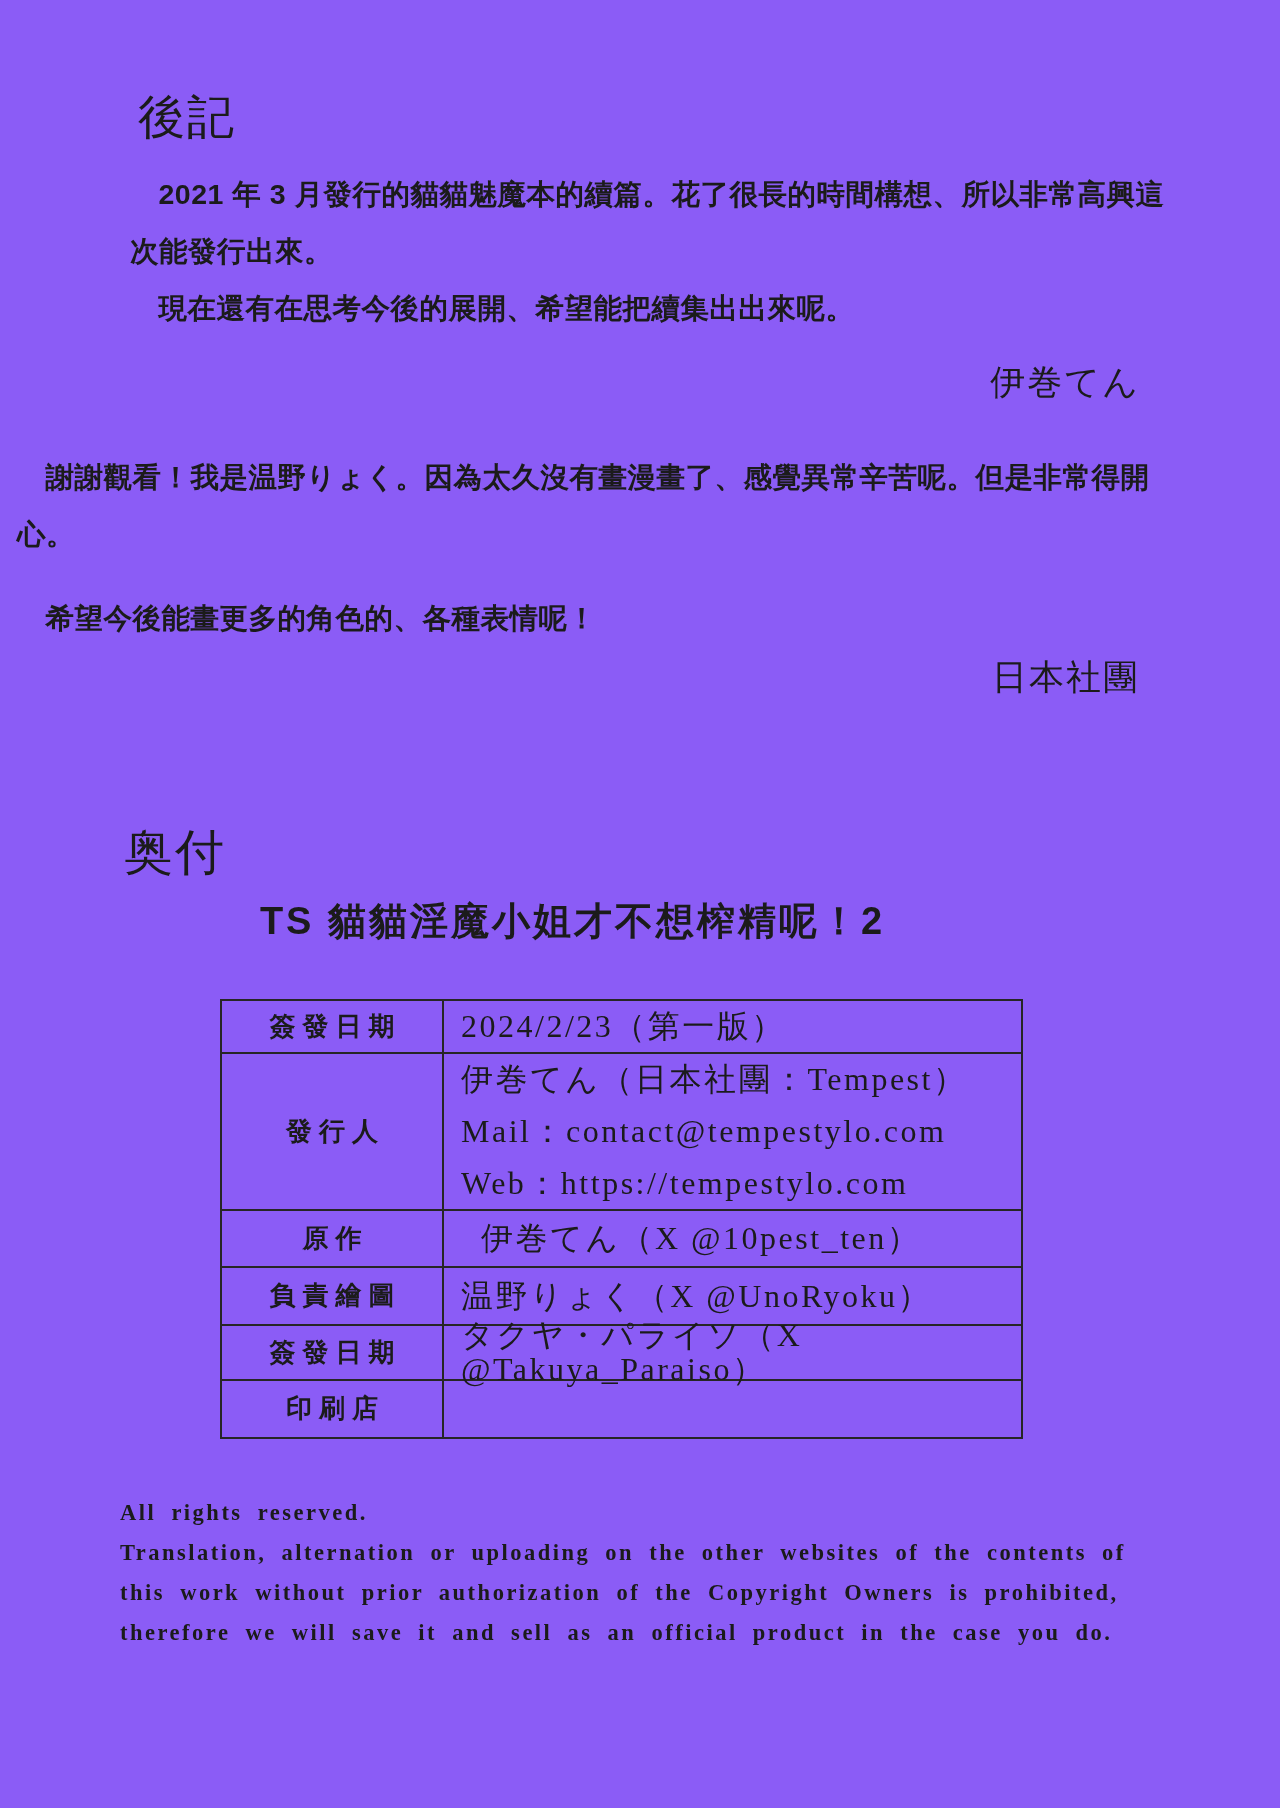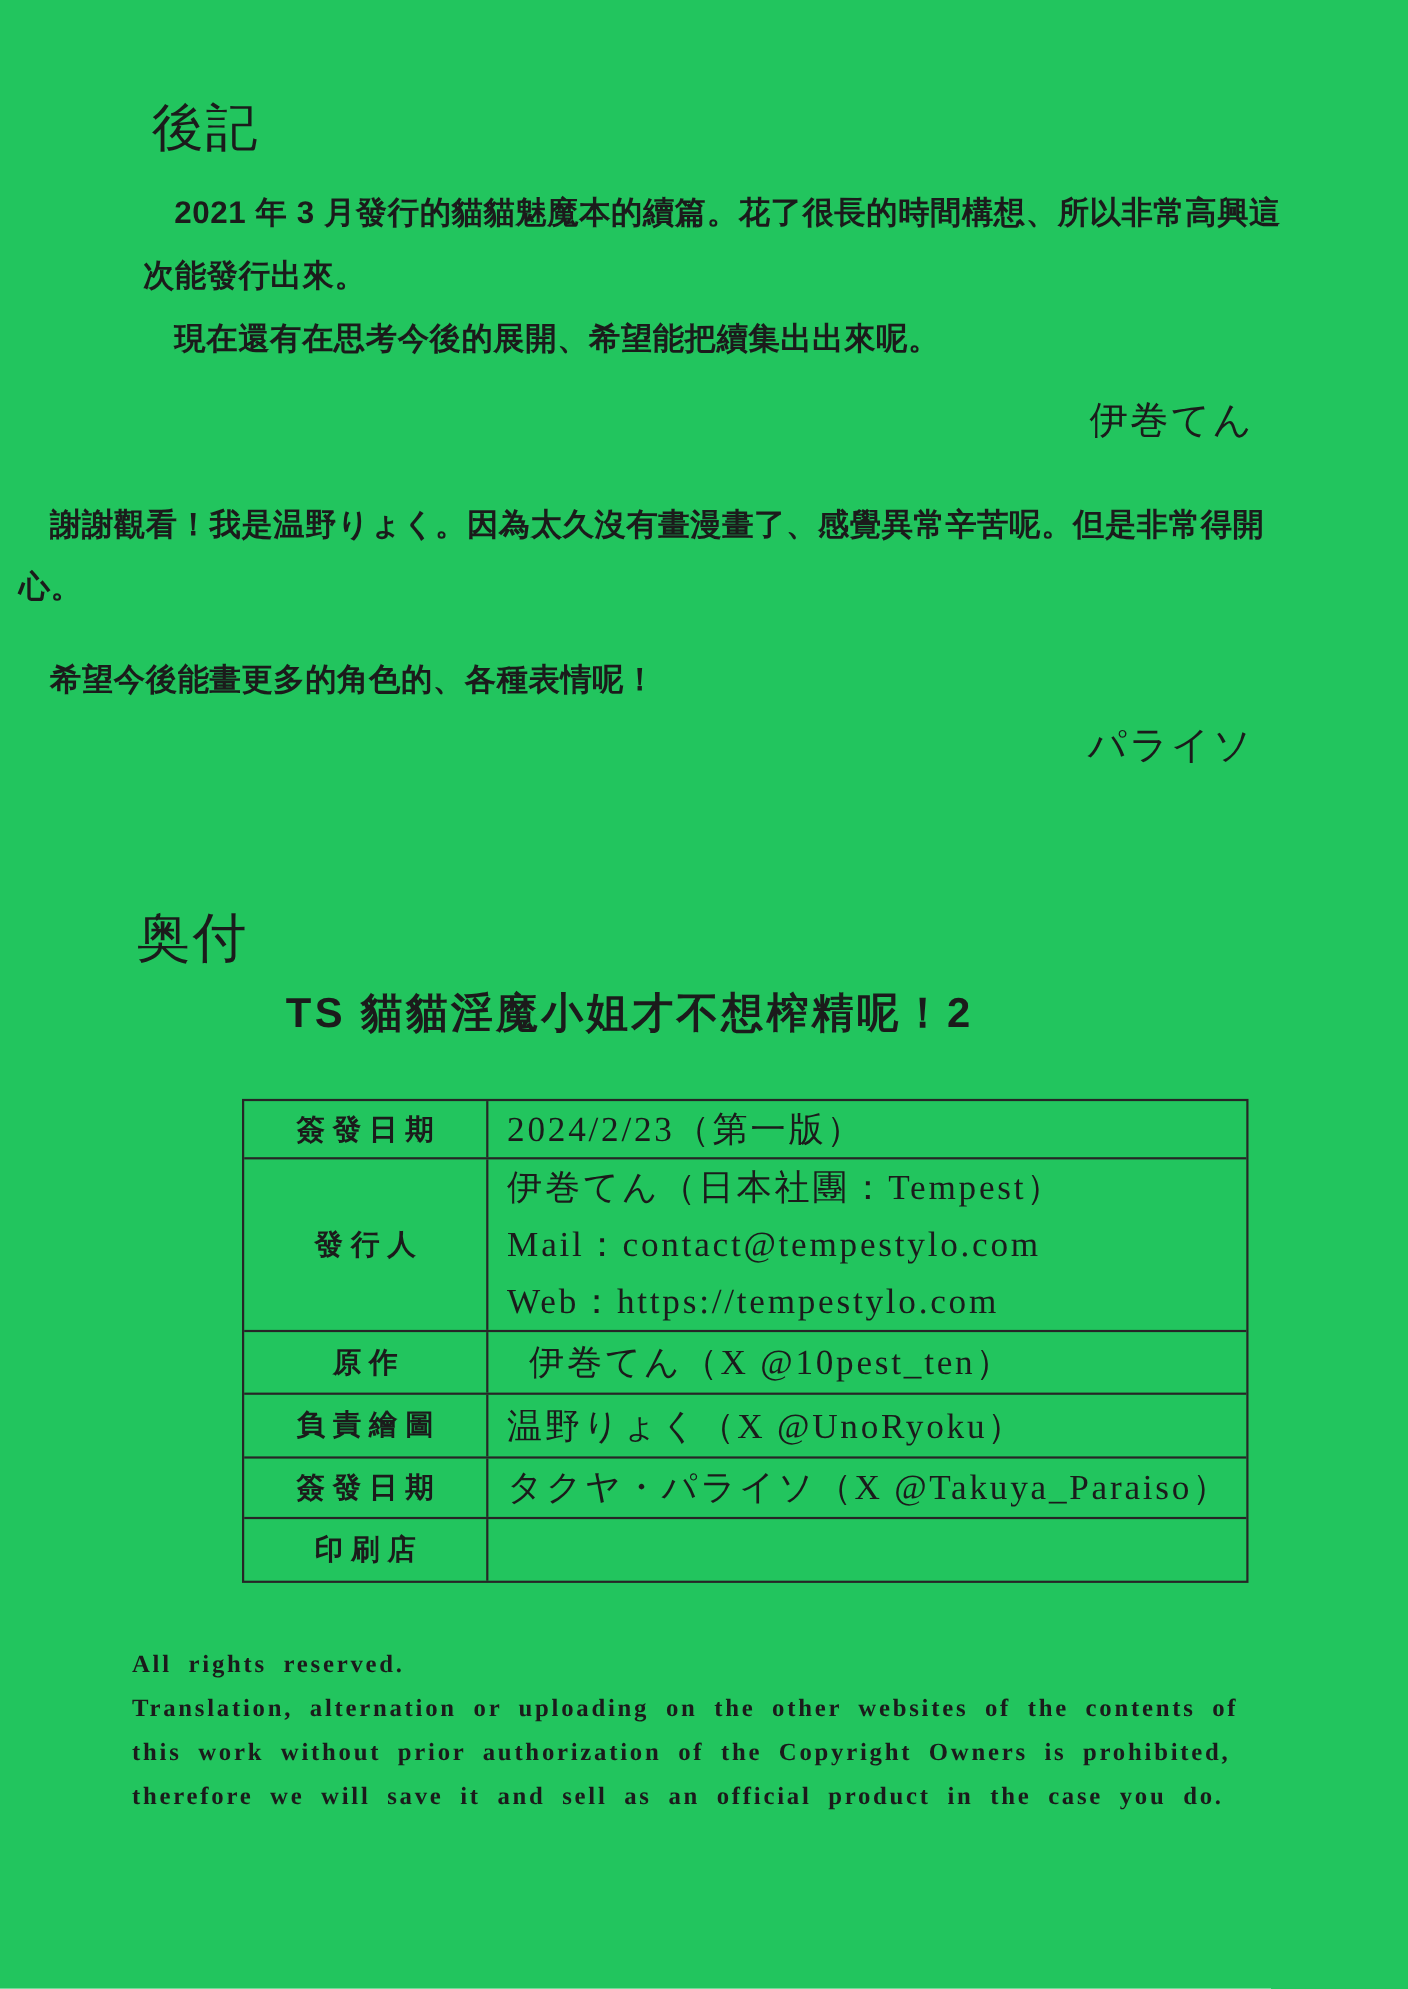--- a/index.html
+++ b/index.html
@@ -2,21 +2,21 @@
 <html><head>
 <meta charset="utf-8">
 <style>
   * { margin: 0; padding: 0; box-sizing: border-box; }
   html, body { background: #ffffff; }
   .page {
     position: relative;
     width: 1280px;
     height: 1808px;
     margin: 0 auto;
-    background: #22c55e;
+    background: #8b5cf6;
     color: #1b1b1b;
     overflow: hidden;
     font-family: "Liberation Sans", sans-serif;
   }
 
   
   .afterword-heading {
     margin: 92px 0 0 138px;
     font-family: "Liberation Serif", "DejaVu Serif", serif;
     font-size: 47px;
@@ -58,21 +58,21 @@
   .book-title-wrap { width: 1145px; text-align: center; margin-top: 16px; }
   .book-title {
     display: inline-block;
     font-size: 38px;
     font-weight: 700;
     letter-spacing: 3px;
   }
 
   .colophon-table {
     margin: 52px 0 0 220px;
-    width: 915px;
+    width: 803px;
     border: 2px solid #262626;
   }
   .trow { display: flex; border-bottom: 2px solid #262626; }
   .trow:last-child { border-bottom: none; }
   .tlabel {
     width: 222px;
     flex: 0 0 222px;
     border-right: 2px solid #262626;
     display: flex;
     align-items: center;
@@ -127,21 +127,21 @@
     <p>現在還有在思考今後的展開、希望能把續集出出來呢。</p>
   </div>
 
   <div class="signature sig-1">伊巻てん</div>
 
   <div class="body-block block-2">
     <p>謝謝觀看！我是温野りょく。因為太久沒有畫漫畫了、感覺異常辛苦呢。但是非常得開心。</p>
     <p class="para-4">希望今後能畫更多的角色的、各種表情呢！</p>
   </div>
 
-  <div class="signature sig-2">パライソ</div>
+  <div class="signature sig-2">日本社團</div>
 
   <h2 class="colophon-heading">奥付</h2>
 
   <div class="book-title-wrap">
     <span class="book-title">TS 貓貓淫魔小姐才不想榨精呢！2</span>
   </div>
 
   <div class="colophon-table">
 
     <div class="trow row-1">

